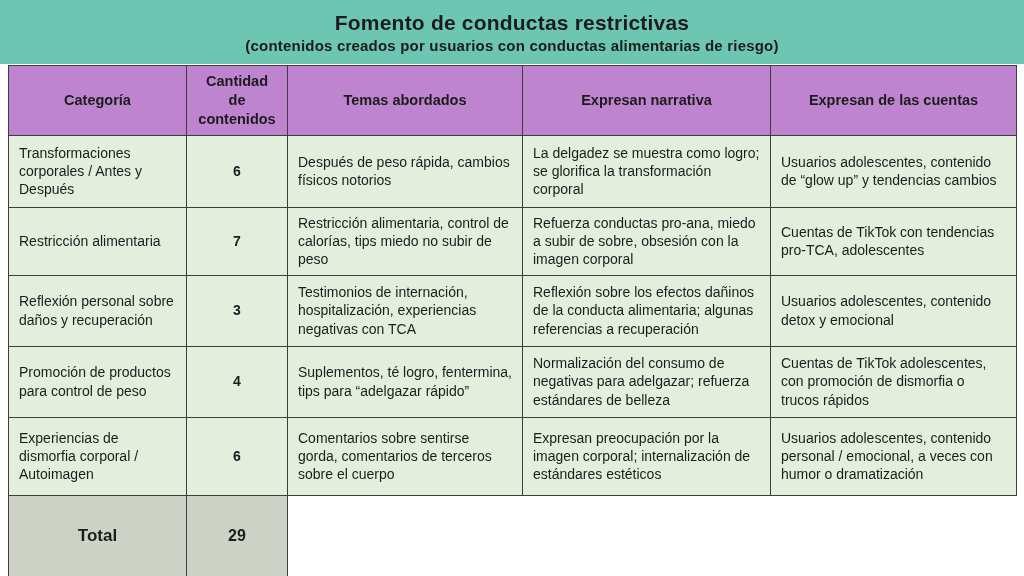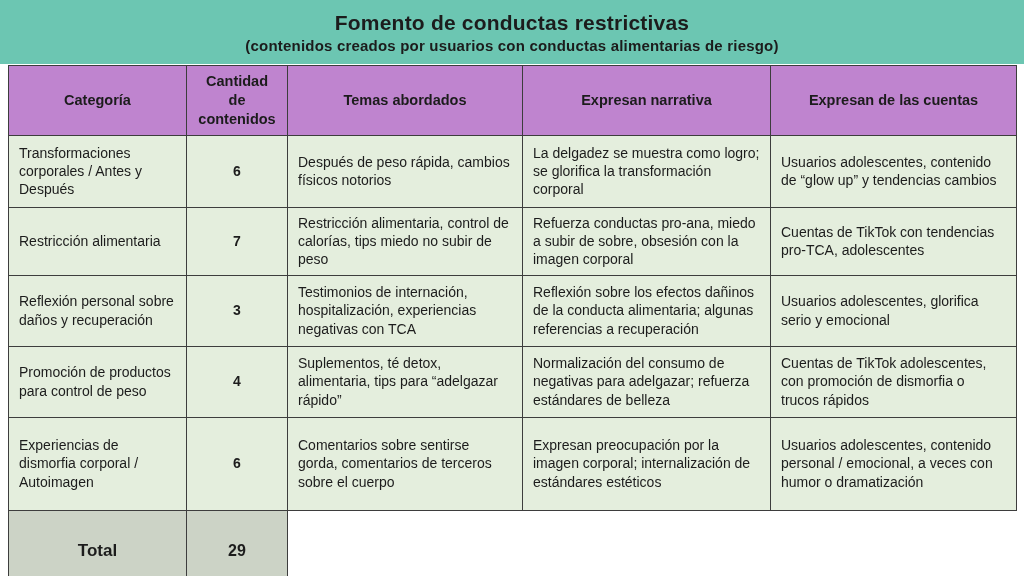--- a/index.html
+++ b/index.html
@@ -46,21 +46,21 @@
     text-align: left;
   }
   .data-table td.num {
     font-weight: 700;
     text-align: center;
   }
   .row-h1 { height: 72px; }
   .row-h2 { height: 68px; }
   .row-h3 { height: 71px; }
   .row-h4 { height: 71px; margin-left: 16px; }
-  .row-h5 { height: 93px; }
+  .row-h5 { height: 78px; }
   .total-row td { height: 82px; }
   .total-row .total-label {
     background: #ccd3c6;
     font-weight: 700;
     font-size: 17px;
     text-align: center;
   }
   .total-row .total-value {
     background: #ccd3c6;
     font-weight: 700;
@@ -111,26 +111,26 @@
       <td class="num">7</td>
       <td>Restricción alimentaria, control de calorías, tips miedo no subir de peso</td>
       <td>Refuerza conductas pro-ana, miedo a subir de sobre, obsesión con la imagen corporal</td>
       <td>Cuentas de TikTok con tendencias pro-TCA, adolescentes</td>
     </tr>
     <tr class="row-h3">
       <td class="cat">Reflexión personal sobre daños y recuperación</td>
       <td class="num">3</td>
       <td>Testimonios de internación, hospitalización, experiencias negativas con TCA</td>
       <td>Reflexión sobre los efectos dañinos de la conducta alimentaria; algunas referencias a recuperación</td>
-      <td>Usuarios adolescentes, glorifica serio y emocional</td>
+      <td>Usuarios adolescentes, contenido detox y emocional</td>
     </tr>
     <tr class="row-h4">
       <td class="cat">Promoción de productos para control de peso</td>
       <td class="num">4</td>
-      <td>Suplementos, té detox, alimentaria, tips para “adelgazar rápido”</td>
+      <td>Suplementos, té logro, fentermina, tips para “adelgazar rápido”</td>
       <td>Normalización del consumo de negativas para adelgazar; refuerza estándares de belleza</td>
       <td>Cuentas de TikTok adolescentes, con promoción de dismorfia o trucos rápidos</td>
     </tr>
     <tr class="row-h5">
       <td class="cat">Experiencias de dismorfia corporal / Autoimagen</td>
       <td class="num">6</td>
       <td>Comentarios sobre sentirse gorda, comentarios de terceros sobre el cuerpo</td>
       <td>Expresan preocupación por la imagen corporal; internalización de estándares estéticos</td>
       <td>Usuarios adolescentes, contenido personal / emocional, a veces con humor o dramatización</td>
     </tr>

